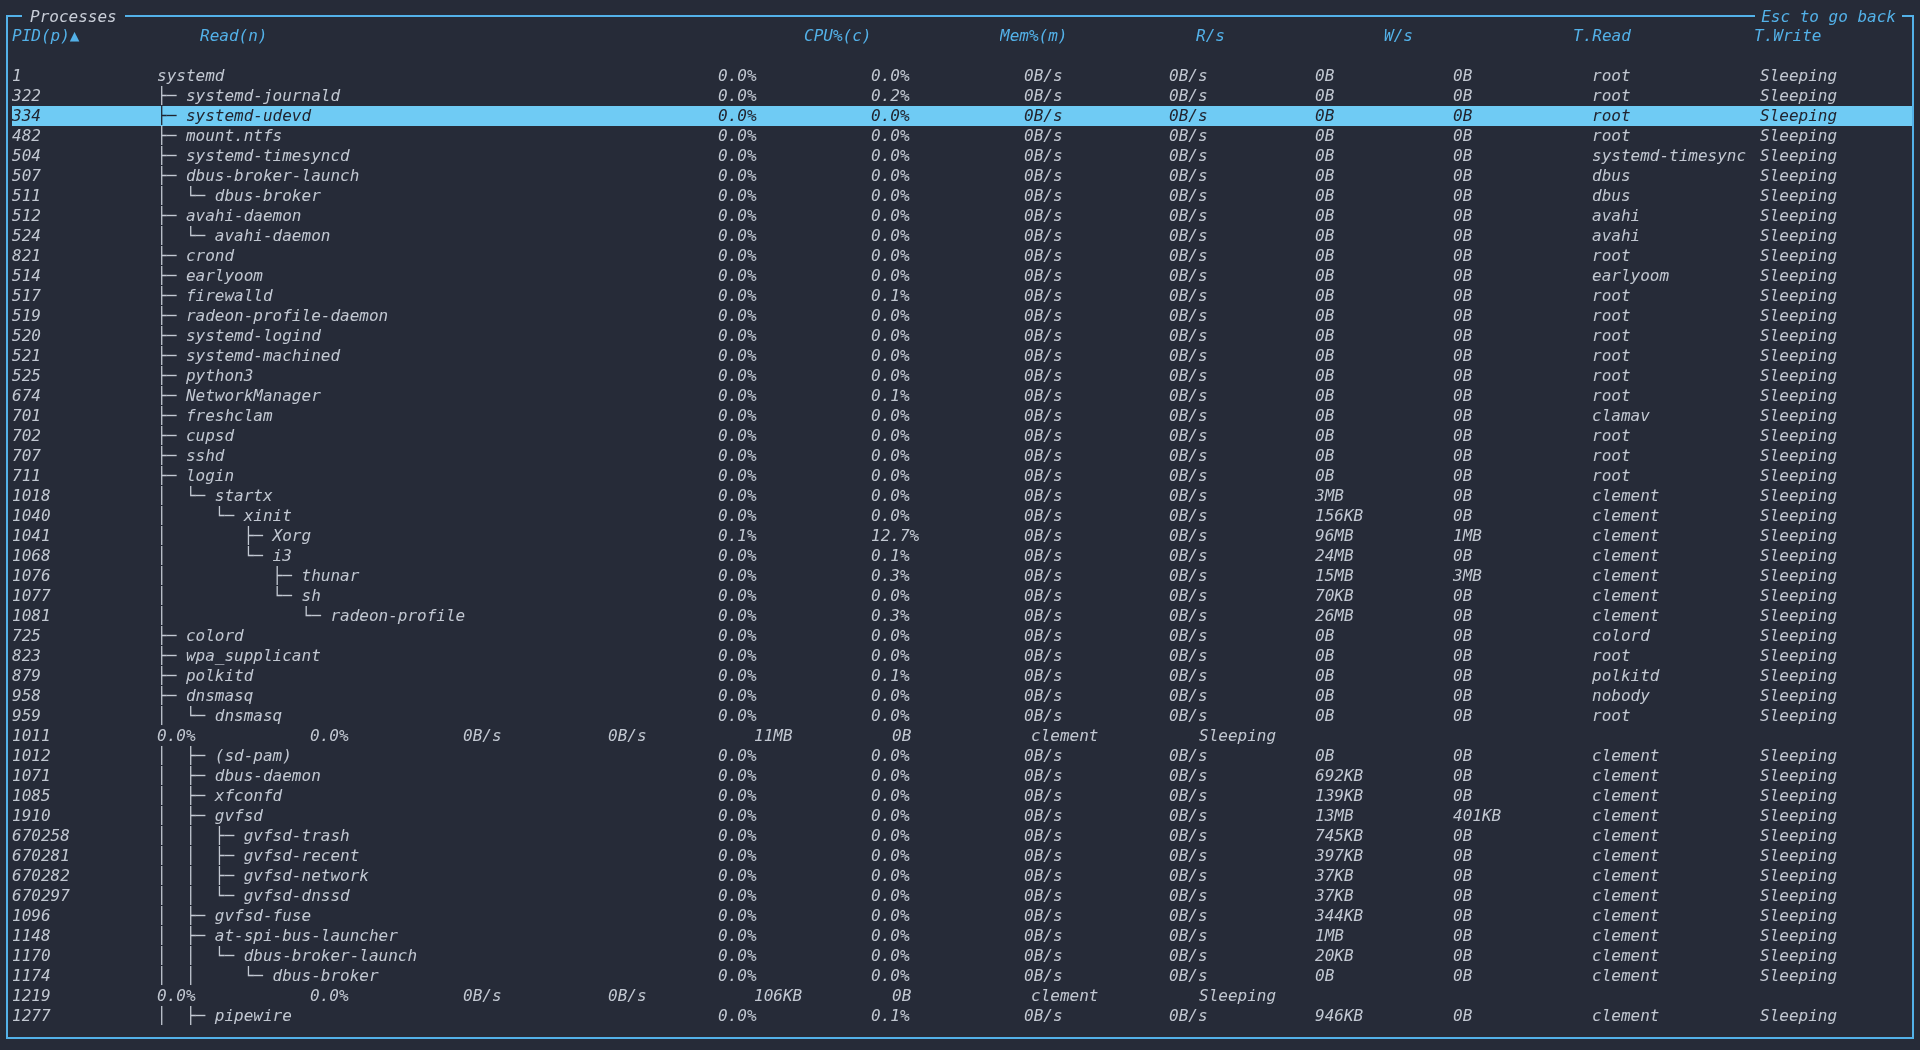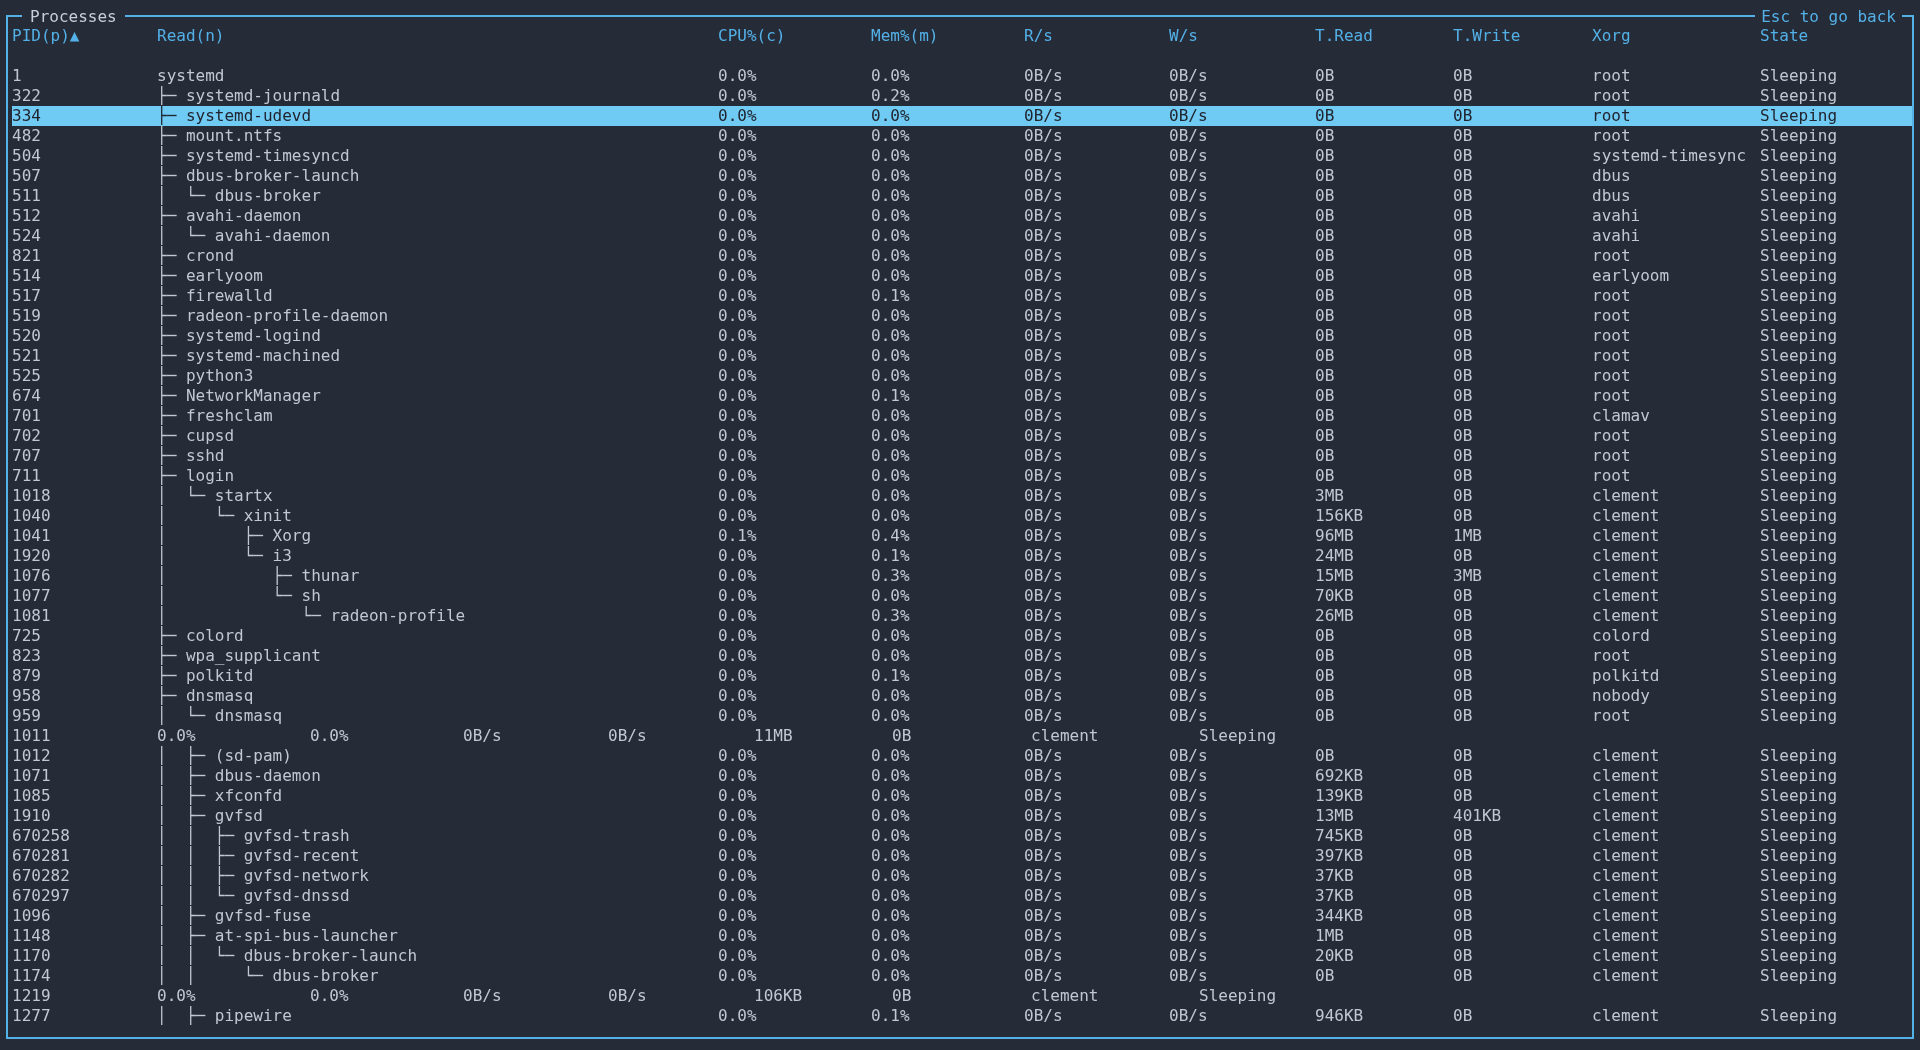--- a/index.html
+++ b/index.html
@@ -14,20 +14,21 @@
   body{
     background:var(--bg);
     font-family:"DejaVu Sans Mono","Liberation Mono",monospace;
     font-size:16px;
     color:var(--text);
   }
   .frame{
     position:absolute;
     left:6px;top:15px;right:6px;bottom:11px;
     border:2px solid var(--accent);
+    font-style:italic;
   }
   .frame-title{
     position:absolute;
     top:-10px;left:14px;
     height:20px;line-height:20px;
     background:var(--bg);
     padding:0 8px;
     color:#c9ced8;
     white-space:pre;
   }
@@ -44,21 +45,21 @@
     position:absolute;
     left:0;top:0;right:0;bottom:0;
     padding:9px 0 0 4px;
     overflow:hidden;
   }
   .row{
     display:flex;
     height:20px;line-height:20px;
     white-space:pre;
   }
-  .row.header{color:var(--accent);}
+  .row.header{color:var(--accent);gap:43px;}
   .row.spacer{height:20px;}
   .row.selected{background:var(--sel-bg);color:var(--sel-text);align-items:flex-end;}
   .cell{
     overflow:hidden;
     flex:0 0 auto;
     white-space:pre;
   }
   .c0{width:145px;}
   .c1{width:561px;}
   .c2{width:153px;}
@@ -96,22 +97,22 @@
         <div class="row"><span class="cell c0">520</span><span class="cell c1">├─ systemd-logind</span><span class="cell c2">0.0%</span><span class="cell c3">0.0%</span><span class="cell c4">0B/s</span><span class="cell c5">0B/s</span><span class="cell c6">0B</span><span class="cell c7">0B</span><span class="cell c8">root</span><span class="cell c9">Sleeping</span></div>
         <div class="row"><span class="cell c0">521</span><span class="cell c1">├─ systemd-machined</span><span class="cell c2">0.0%</span><span class="cell c3">0.0%</span><span class="cell c4">0B/s</span><span class="cell c5">0B/s</span><span class="cell c6">0B</span><span class="cell c7">0B</span><span class="cell c8">root</span><span class="cell c9">Sleeping</span></div>
         <div class="row"><span class="cell c0">525</span><span class="cell c1">├─ python3</span><span class="cell c2">0.0%</span><span class="cell c3">0.0%</span><span class="cell c4">0B/s</span><span class="cell c5">0B/s</span><span class="cell c6">0B</span><span class="cell c7">0B</span><span class="cell c8">root</span><span class="cell c9">Sleeping</span></div>
         <div class="row"><span class="cell c0">674</span><span class="cell c1">├─ NetworkManager</span><span class="cell c2">0.0%</span><span class="cell c3">0.1%</span><span class="cell c4">0B/s</span><span class="cell c5">0B/s</span><span class="cell c6">0B</span><span class="cell c7">0B</span><span class="cell c8">root</span><span class="cell c9">Sleeping</span></div>
         <div class="row"><span class="cell c0">701</span><span class="cell c1">├─ freshclam</span><span class="cell c2">0.0%</span><span class="cell c3">0.0%</span><span class="cell c4">0B/s</span><span class="cell c5">0B/s</span><span class="cell c6">0B</span><span class="cell c7">0B</span><span class="cell c8">clamav</span><span class="cell c9">Sleeping</span></div>
         <div class="row"><span class="cell c0">702</span><span class="cell c1">├─ cupsd</span><span class="cell c2">0.0%</span><span class="cell c3">0.0%</span><span class="cell c4">0B/s</span><span class="cell c5">0B/s</span><span class="cell c6">0B</span><span class="cell c7">0B</span><span class="cell c8">root</span><span class="cell c9">Sleeping</span></div>
         <div class="row"><span class="cell c0">707</span><span class="cell c1">├─ sshd</span><span class="cell c2">0.0%</span><span class="cell c3">0.0%</span><span class="cell c4">0B/s</span><span class="cell c5">0B/s</span><span class="cell c6">0B</span><span class="cell c7">0B</span><span class="cell c8">root</span><span class="cell c9">Sleeping</span></div>
         <div class="row"><span class="cell c0">711</span><span class="cell c1">├─ login</span><span class="cell c2">0.0%</span><span class="cell c3">0.0%</span><span class="cell c4">0B/s</span><span class="cell c5">0B/s</span><span class="cell c6">0B</span><span class="cell c7">0B</span><span class="cell c8">root</span><span class="cell c9">Sleeping</span></div>
         <div class="row"><span class="cell c0">1018</span><span class="cell c1">│  └─ startx</span><span class="cell c2">0.0%</span><span class="cell c3">0.0%</span><span class="cell c4">0B/s</span><span class="cell c5">0B/s</span><span class="cell c6">3MB</span><span class="cell c7">0B</span><span class="cell c8">clement</span><span class="cell c9">Sleeping</span></div>
         <div class="row"><span class="cell c0">1040</span><span class="cell c1">│     └─ xinit</span><span class="cell c2">0.0%</span><span class="cell c3">0.0%</span><span class="cell c4">0B/s</span><span class="cell c5">0B/s</span><span class="cell c6">156KB</span><span class="cell c7">0B</span><span class="cell c8">clement</span><span class="cell c9">Sleeping</span></div>
-        <div class="row"><span class="cell c0">1041</span><span class="cell c1">│        ├─ Xorg</span><span class="cell c2">0.1%</span><span class="cell c3">0.4%</span><span class="cell c4">0B/s</span><span class="cell c5">0B/s</span><span class="cell c6">96MB</span><span class="cell c7">1MB</span><span class="cell c8">clement</span><span class="cell c9">Sleeping</span></div>
-        <div class="row"><span class="cell c0">1920</span><span class="cell c1">│        └─ i3</span><span class="cell c2">0.0%</span><span class="cell c3">0.1%</span><span class="cell c4">0B/s</span><span class="cell c5">0B/s</span><span class="cell c6">24MB</span><span class="cell c7">0B</span><span class="cell c8">clement</span><span class="cell c9">Sleeping</span></div>
+        <div class="row"><span class="cell c0">1041</span><span class="cell c1">│        ├─ Xorg</span><span class="cell c2">0.1%</span><span class="cell c3">12.7%</span><span class="cell c4">0B/s</span><span class="cell c5">0B/s</span><span class="cell c6">96MB</span><span class="cell c7">1MB</span><span class="cell c8">clement</span><span class="cell c9">Sleeping</span></div>
+        <div class="row"><span class="cell c0">1068</span><span class="cell c1">│        └─ i3</span><span class="cell c2">0.0%</span><span class="cell c3">0.1%</span><span class="cell c4">0B/s</span><span class="cell c5">0B/s</span><span class="cell c6">24MB</span><span class="cell c7">0B</span><span class="cell c8">clement</span><span class="cell c9">Sleeping</span></div>
         <div class="row"><span class="cell c0">1076</span><span class="cell c1">│           ├─ thunar</span><span class="cell c2">0.0%</span><span class="cell c3">0.3%</span><span class="cell c4">0B/s</span><span class="cell c5">0B/s</span><span class="cell c6">15MB</span><span class="cell c7">3MB</span><span class="cell c8">clement</span><span class="cell c9">Sleeping</span></div>
         <div class="row"><span class="cell c0">1077</span><span class="cell c1">│           └─ sh</span><span class="cell c2">0.0%</span><span class="cell c3">0.0%</span><span class="cell c4">0B/s</span><span class="cell c5">0B/s</span><span class="cell c6">70KB</span><span class="cell c7">0B</span><span class="cell c8">clement</span><span class="cell c9">Sleeping</span></div>
         <div class="row"><span class="cell c0">1081</span><span class="cell c1">│              └─ radeon-profile</span><span class="cell c2">0.0%</span><span class="cell c3">0.3%</span><span class="cell c4">0B/s</span><span class="cell c5">0B/s</span><span class="cell c6">26MB</span><span class="cell c7">0B</span><span class="cell c8">clement</span><span class="cell c9">Sleeping</span></div>
         <div class="row"><span class="cell c0">725</span><span class="cell c1">├─ colord</span><span class="cell c2">0.0%</span><span class="cell c3">0.0%</span><span class="cell c4">0B/s</span><span class="cell c5">0B/s</span><span class="cell c6">0B</span><span class="cell c7">0B</span><span class="cell c8">colord</span><span class="cell c9">Sleeping</span></div>
         <div class="row"><span class="cell c0">823</span><span class="cell c1">├─ wpa_supplicant</span><span class="cell c2">0.0%</span><span class="cell c3">0.0%</span><span class="cell c4">0B/s</span><span class="cell c5">0B/s</span><span class="cell c6">0B</span><span class="cell c7">0B</span><span class="cell c8">root</span><span class="cell c9">Sleeping</span></div>
         <div class="row"><span class="cell c0">879</span><span class="cell c1">├─ polkitd</span><span class="cell c2">0.0%</span><span class="cell c3">0.1%</span><span class="cell c4">0B/s</span><span class="cell c5">0B/s</span><span class="cell c6">0B</span><span class="cell c7">0B</span><span class="cell c8">polkitd</span><span class="cell c9">Sleeping</span></div>
         <div class="row"><span class="cell c0">958</span><span class="cell c1">├─ dnsmasq</span><span class="cell c2">0.0%</span><span class="cell c3">0.0%</span><span class="cell c4">0B/s</span><span class="cell c5">0B/s</span><span class="cell c6">0B</span><span class="cell c7">0B</span><span class="cell c8">nobody</span><span class="cell c9">Sleeping</span></div>
         <div class="row"><span class="cell c0">959</span><span class="cell c1">│  └─ dnsmasq</span><span class="cell c2">0.0%</span><span class="cell c3">0.0%</span><span class="cell c4">0B/s</span><span class="cell c5">0B/s</span><span class="cell c6">0B</span><span class="cell c7">0B</span><span class="cell c8">root</span><span class="cell c9">Sleeping</span></div>
         <div class="row"><span class="cell c0">1011</span><span class="cell c2">0.0%</span><span class="cell c3">0.0%</span><span class="cell c4">0B/s</span><span class="cell c5">0B/s</span><span class="cell c6">11MB</span><span class="cell c7">0B</span><span class="cell c8">clement</span><span class="cell c9">Sleeping</span></div>
         <div class="row"><span class="cell c0">1012</span><span class="cell c1">│  ├─ (sd-pam)</span><span class="cell c2">0.0%</span><span class="cell c3">0.0%</span><span class="cell c4">0B/s</span><span class="cell c5">0B/s</span><span class="cell c6">0B</span><span class="cell c7">0B</span><span class="cell c8">clement</span><span class="cell c9">Sleeping</span></div>

